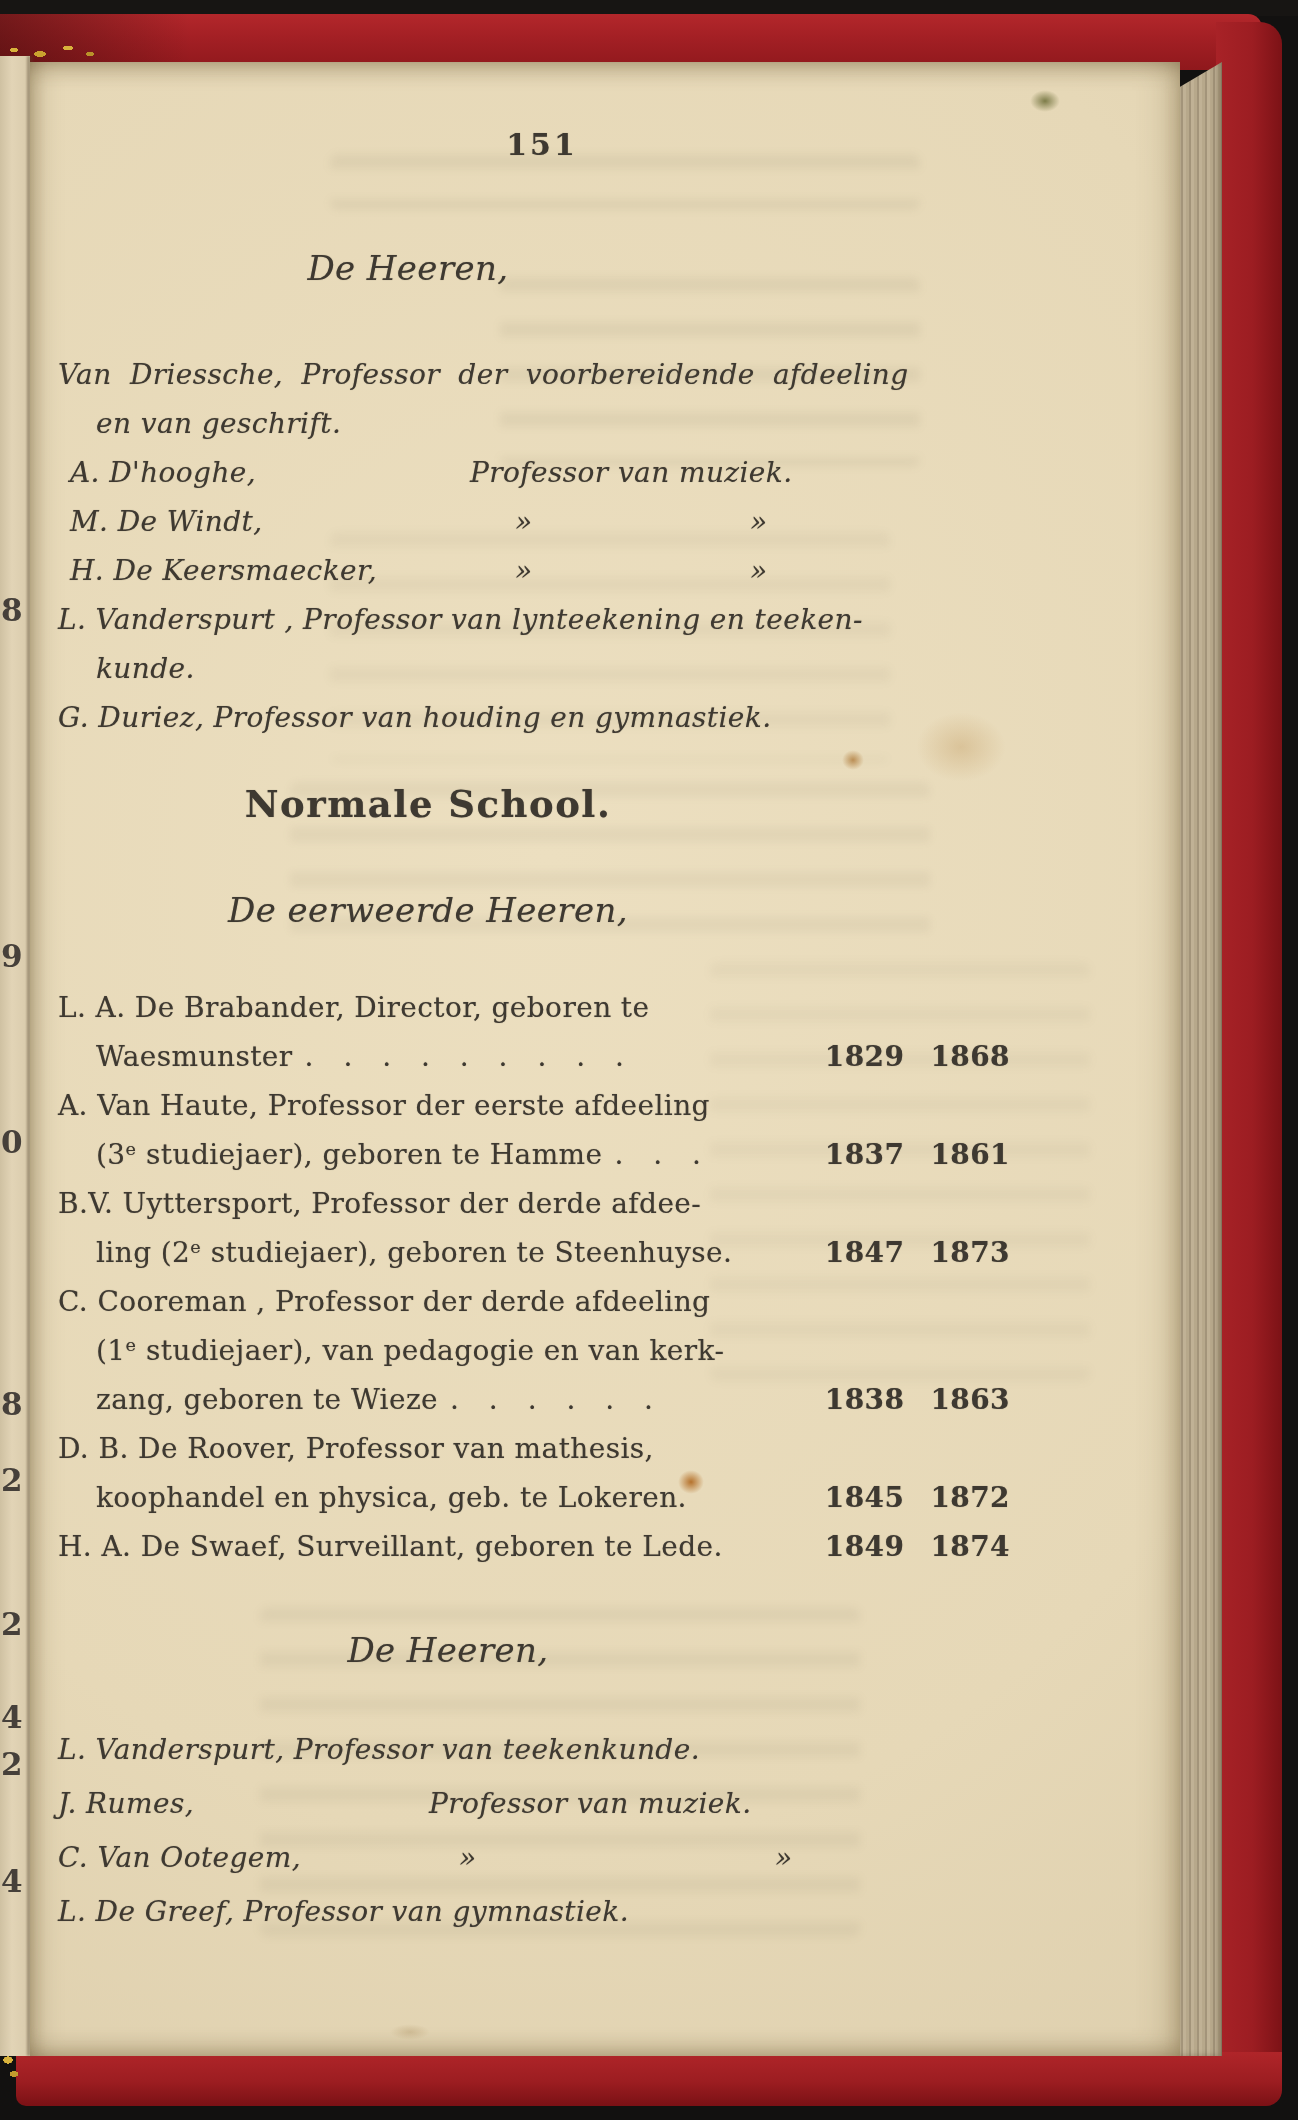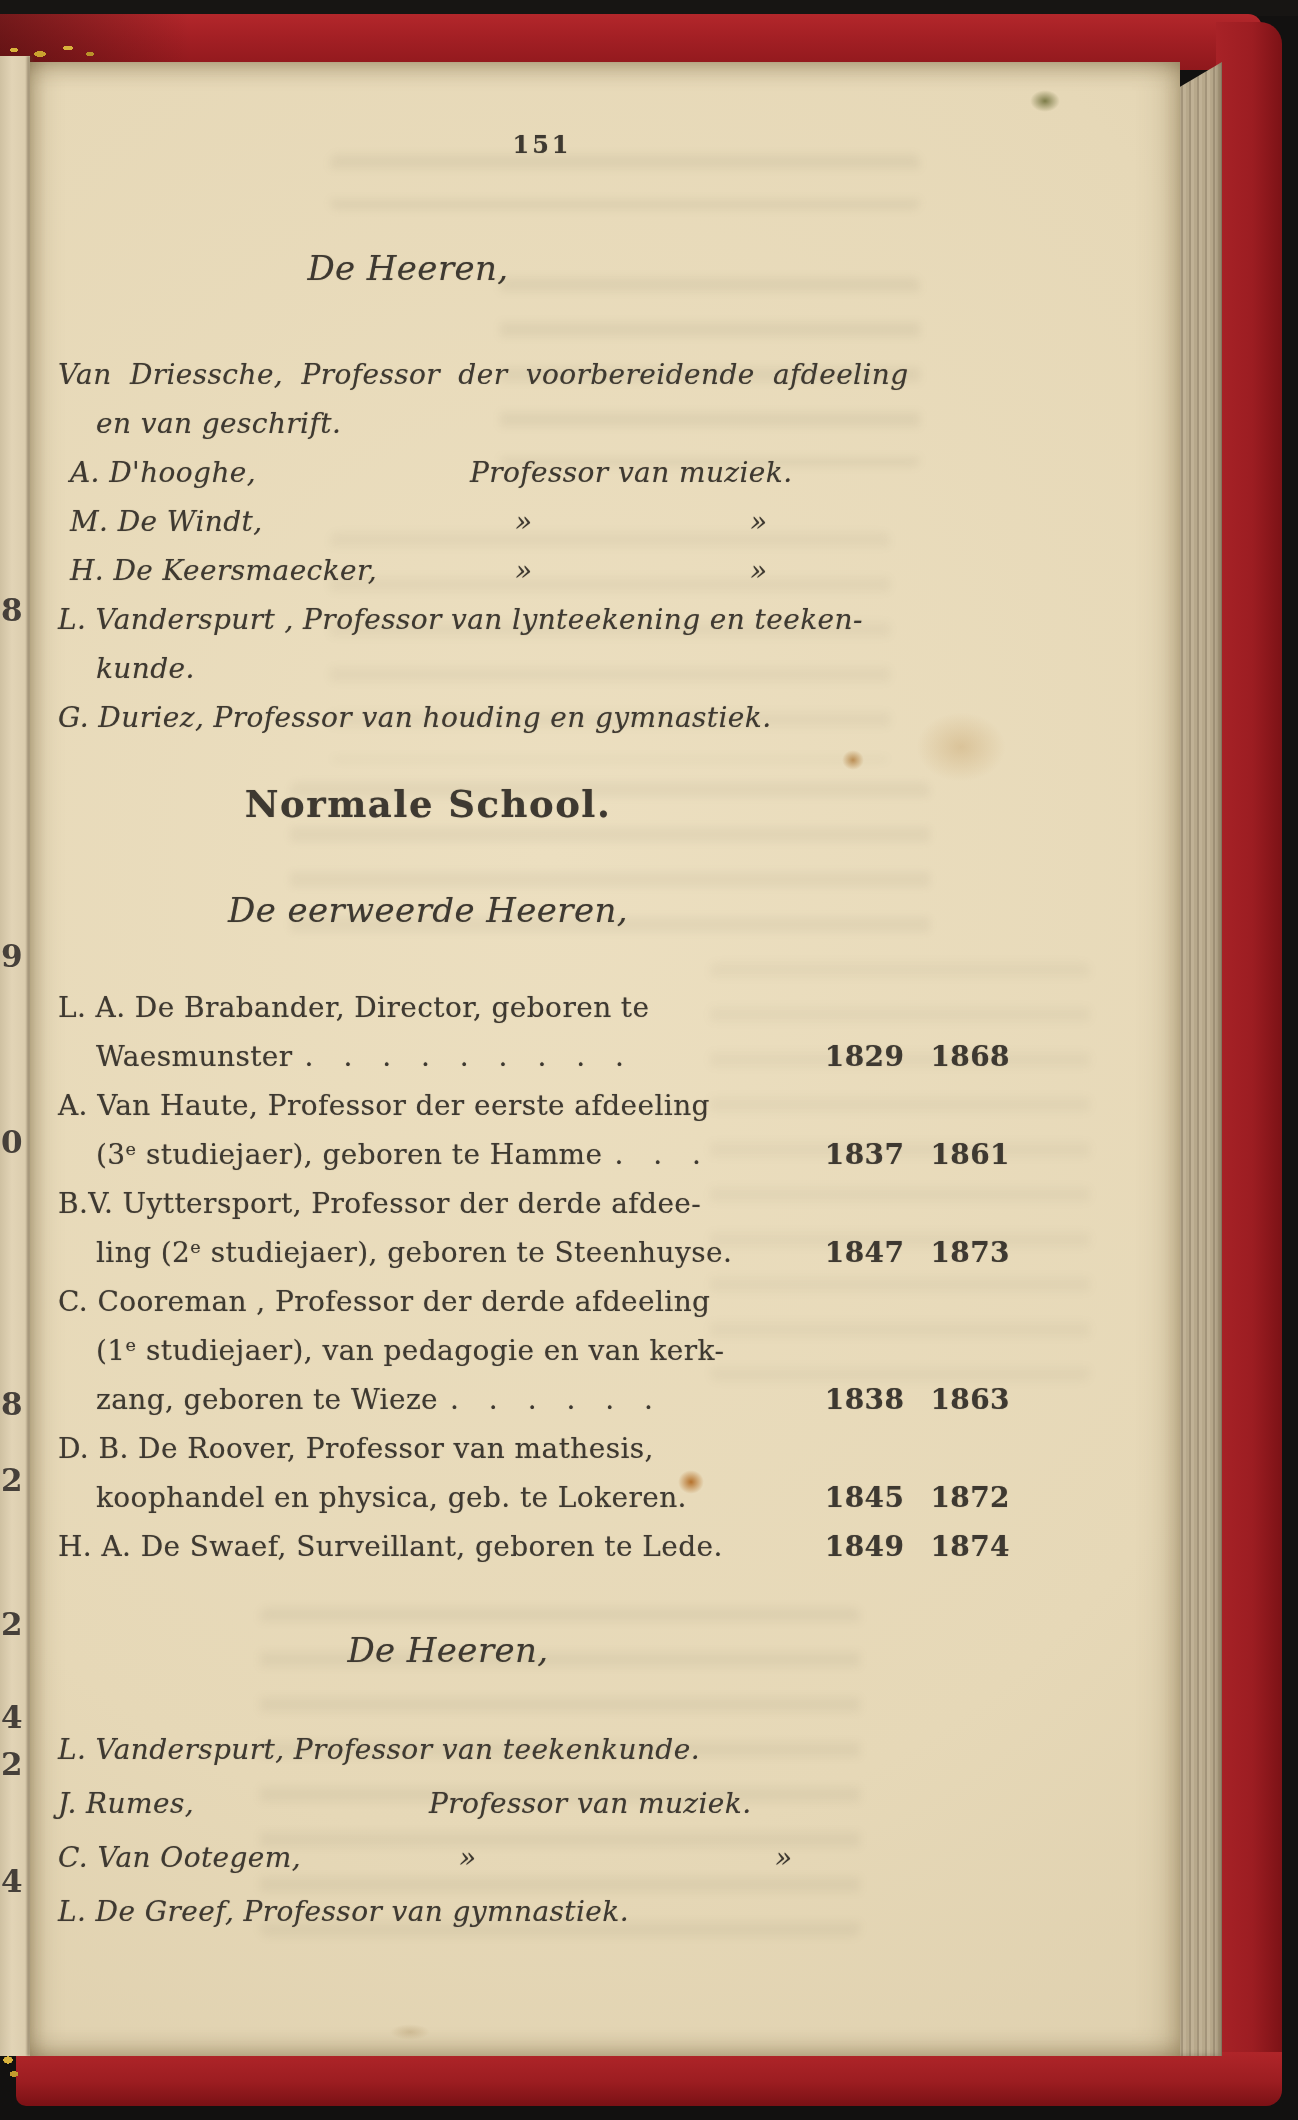--- a/index.html
+++ b/index.html
@@ -73,21 +73,21 @@
   .gh1{left:300px;top:92px;width:590px;height:56px;}
   .gh2{left:470px;top:215px;width:420px;height:190px;}
   .gh3{left:300px;top:470px;width:560px;height:230px;opacity:.4}
   .gh4{left:260px;top:720px;width:640px;height:170px;opacity:.45}
   .gh5{left:680px;top:900px;width:380px;height:420px;opacity:.35}
   .gh6{left:230px;top:1545px;width:600px;height:330px;opacity:.5}
 
   
   .txt{position:absolute;left:28px;width:968px;font-size:28px;line-height:49px;
      letter-spacing:.4px;text-shadow:0 0 1px rgba(62,55,45,.45);}
-  .pagenum{top:58px;width:968px;text-align:center;font-weight:bold;font-size:24px;letter-spacing:3px;}
+  .pagenum{top:58px;width:968px;text-align:center;font-weight:bold;font-size:30px;letter-spacing:3px;}
   .center-head{font-style:italic;font-size:34px;}
   .head1{top:182px;width:700px;text-align:center;}
   .head2{top:824px;width:740px;text-align:center;}
   .head3{top:1564px;width:780px;text-align:center;}
   .ital{font-style:italic;}
   .block-prep{top:288px;}
   .block-prep .wspace{word-spacing:9px;}
   .cont{padding-left:38px;}
   .role-row{display:grid;grid-template-columns:400px 235px 1fr;margin-left:12px;}
   .role-span{grid-column:2/4;}

